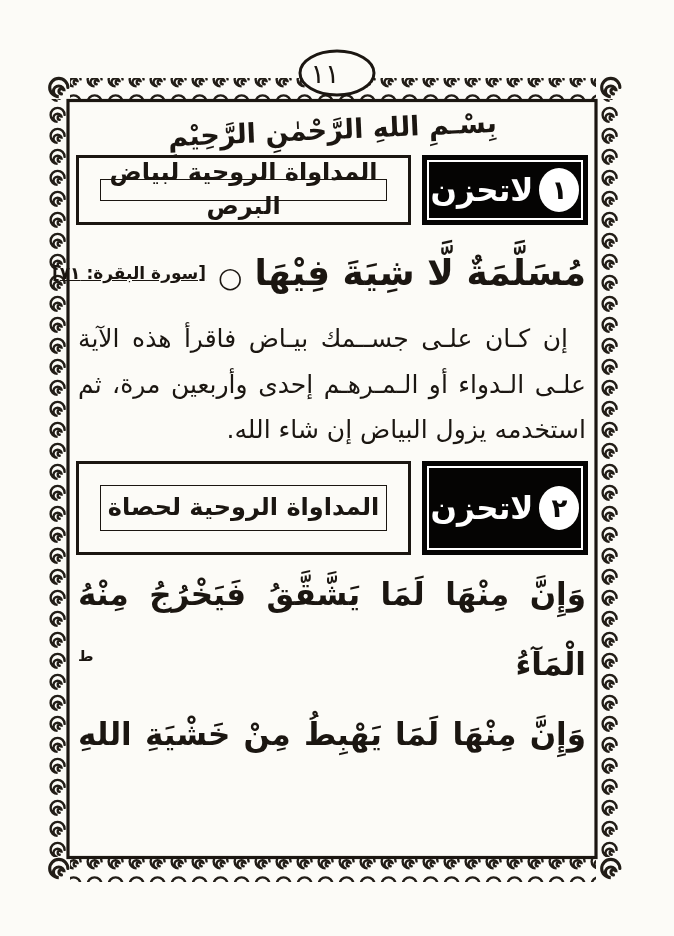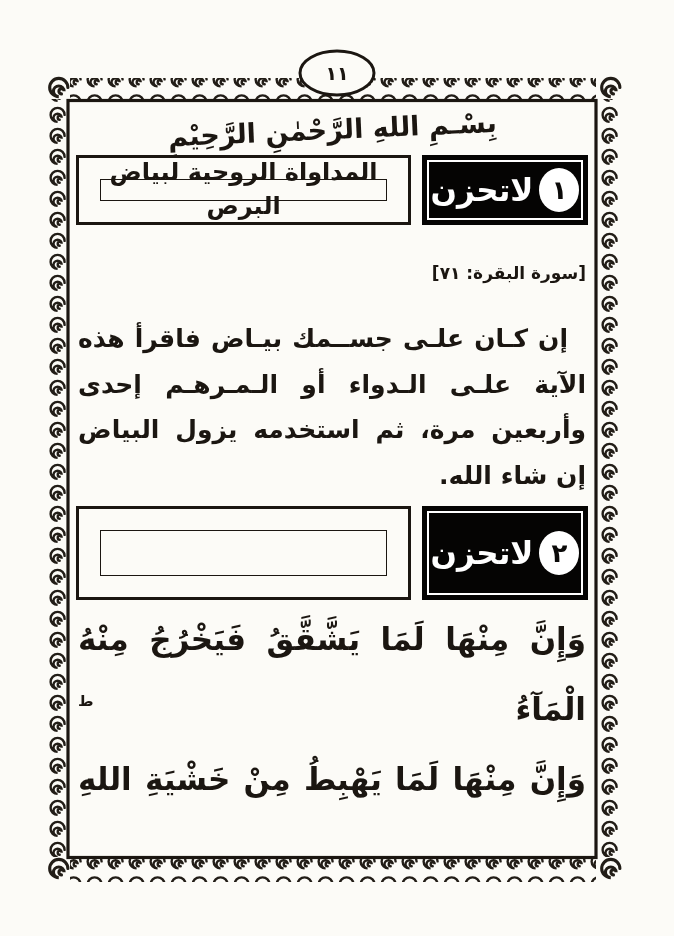--- a/index.html
+++ b/index.html
@@ -3,23 +3,23 @@
 <meta charset="utf-8">
 <style>
   html,body{margin:0;padding:0;background:#ffffff;}
   .stage{
     position:relative;width:674px;height:936px;overflow:hidden;
     background:#fcfbf7;color:#1b1611;
     font-family:"DejaVu Sans",sans-serif;direction:rtl;
   }
   .border-svg{position:absolute;left:0;top:0;}
   .page-num{
-    position:absolute;left:300px;top:53px;width:74px;height:40px;
+    position:absolute;left:288px;top:53px;width:74px;height:40px;
     display:flex;align-items:center;justify-content:center;
-    font-size:19px;font-weight:bold;letter-spacing:5px;direction:ltr;
+    font-size:27px;font-weight:normal;letter-spacing:5px;direction:ltr;
   }
   .content{
     position:absolute;left:68px;top:101px;width:528px;height:755px;
     box-sizing:border-box;padding:0 8px;direction:rtl;
   }
   .bismillah{
     margin:13px auto 0;width:max-content;max-width:100%;
     font-size:27px;font-weight:bold;transform:rotate(-2.5deg);
   }
   .hrow{display:flex;gap:11px;margin-top:10px;height:70px;align-items:stretch;}
@@ -38,23 +38,23 @@
   .badge-label{font-size:31px;white-space:nowrap;}
   .tbox{flex:1;border:3px solid #1b1611;padding:21px;box-sizing:border-box;}
   .tbox-inner{
     height:100%;box-sizing:border-box;border:1.5px solid #1b1611;
     display:flex;flex-direction:column;align-items:center;justify-content:center;
     font-weight:bold;font-size:24px;line-height:1.4;text-align:center;
   }
   .v1row{display:flex;align-items:center;justify-content:space-between;margin:13px 2px 0;height:70px;}
   .v1{font-size:36px;font-weight:bold;white-space:nowrap;}
   .circle{font-size:28px;font-weight:bold;margin:0 12px;vertical-align:-2px;}
-  .ref{font-size:17px;font-weight:bold;white-space:nowrap;}
+  .ref{font-size:17px;font-weight:bold;white-space:nowrap;text-decoration:underline;}
   .body-text{
-    margin:8px 2px 0;font-size:25px;font-weight:bold;line-height:1.82;
+    margin:8px 2px 0;font-size:25px;font-weight:normal;line-height:1.82;
     text-align:justify;text-indent:18px;
   }
   .verses{margin:4px 2px 0;}
   .vline{
     font-size:31px;font-weight:bold;line-height:70px;
     text-align:justify;text-align-last:justify;
   }
   .waqf{font-size:15px;line-height:0;vertical-align:14px;font-weight:bold;}
 </style>
 </head>
@@ -100,36 +100,40 @@
         </div>
       </div>
       <div class="tbox">
         <div class="tbox-inner">
           <span>المداواة الروحية لبياض البرص</span>
         </div>
       </div>
     </div>
 
     <div class="v1row">
+      <div class="v1">
+        <span>مُسَلَّمَةٌ لَّا شِيَةَ فِيْهَا</span><span class="circle">○</span>
+      </div>
       <div class="ref">[سورة البقرة: ٧١]</div>
     </div>
 
     <p class="body-text">إن كـان علـى جســمك بيـاض فاقرأ هذه الآية علـى الـدواء أو الـمـرهـم إحدى وأربعين مرة، ثم استخدمه يزول البياض إن شاء الله.</p>
 
     <div class="hrow hrow2">
       <div class="badge">
         <div class="badge-inner">
           <span class="badge-num">
               <span>٢</span>
             </span>
           <span class="badge-label">لاتحزن</span>
         </div>
       </div>
       <div class="tbox">
         <div class="tbox-inner">
+          <span>المداواة الروحية لحصاة</span>
         </div>
       </div>
     </div>
 
     <div class="verses">
       <div class="vline">
         <span>وَإِنَّ مِنْهَا لَمَا يَشَّقَّقُ فَيَخْرُجُ مِنْهُ الْمَآءُ</span>
         <sup class="waqf">ط</sup>
       </div>
       <div class="vline">

